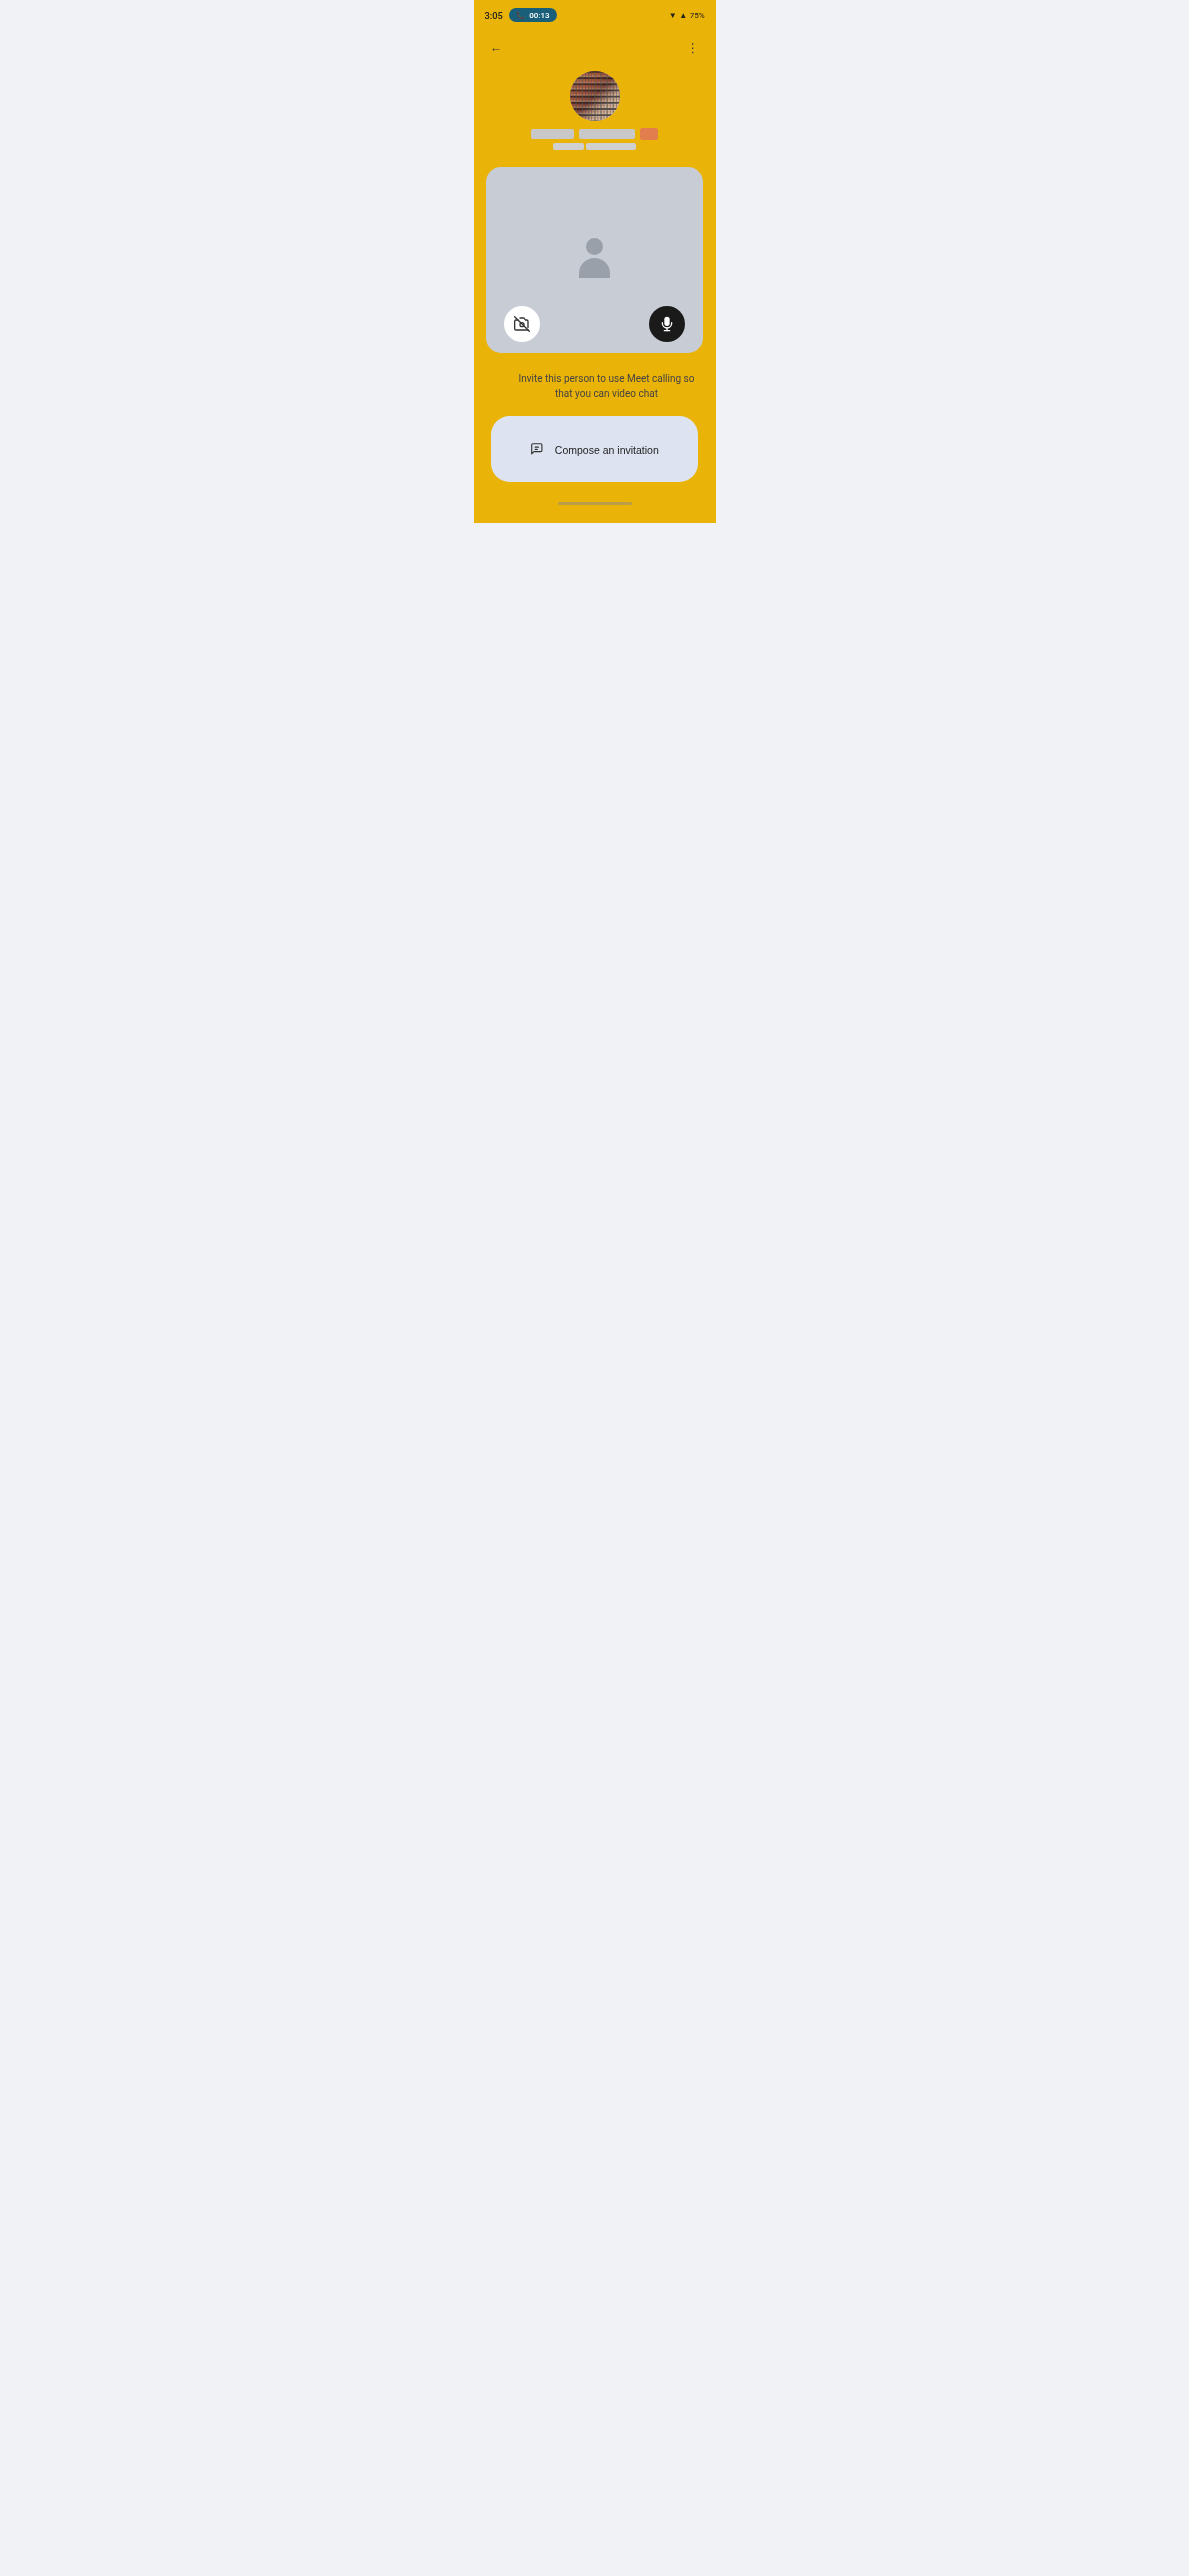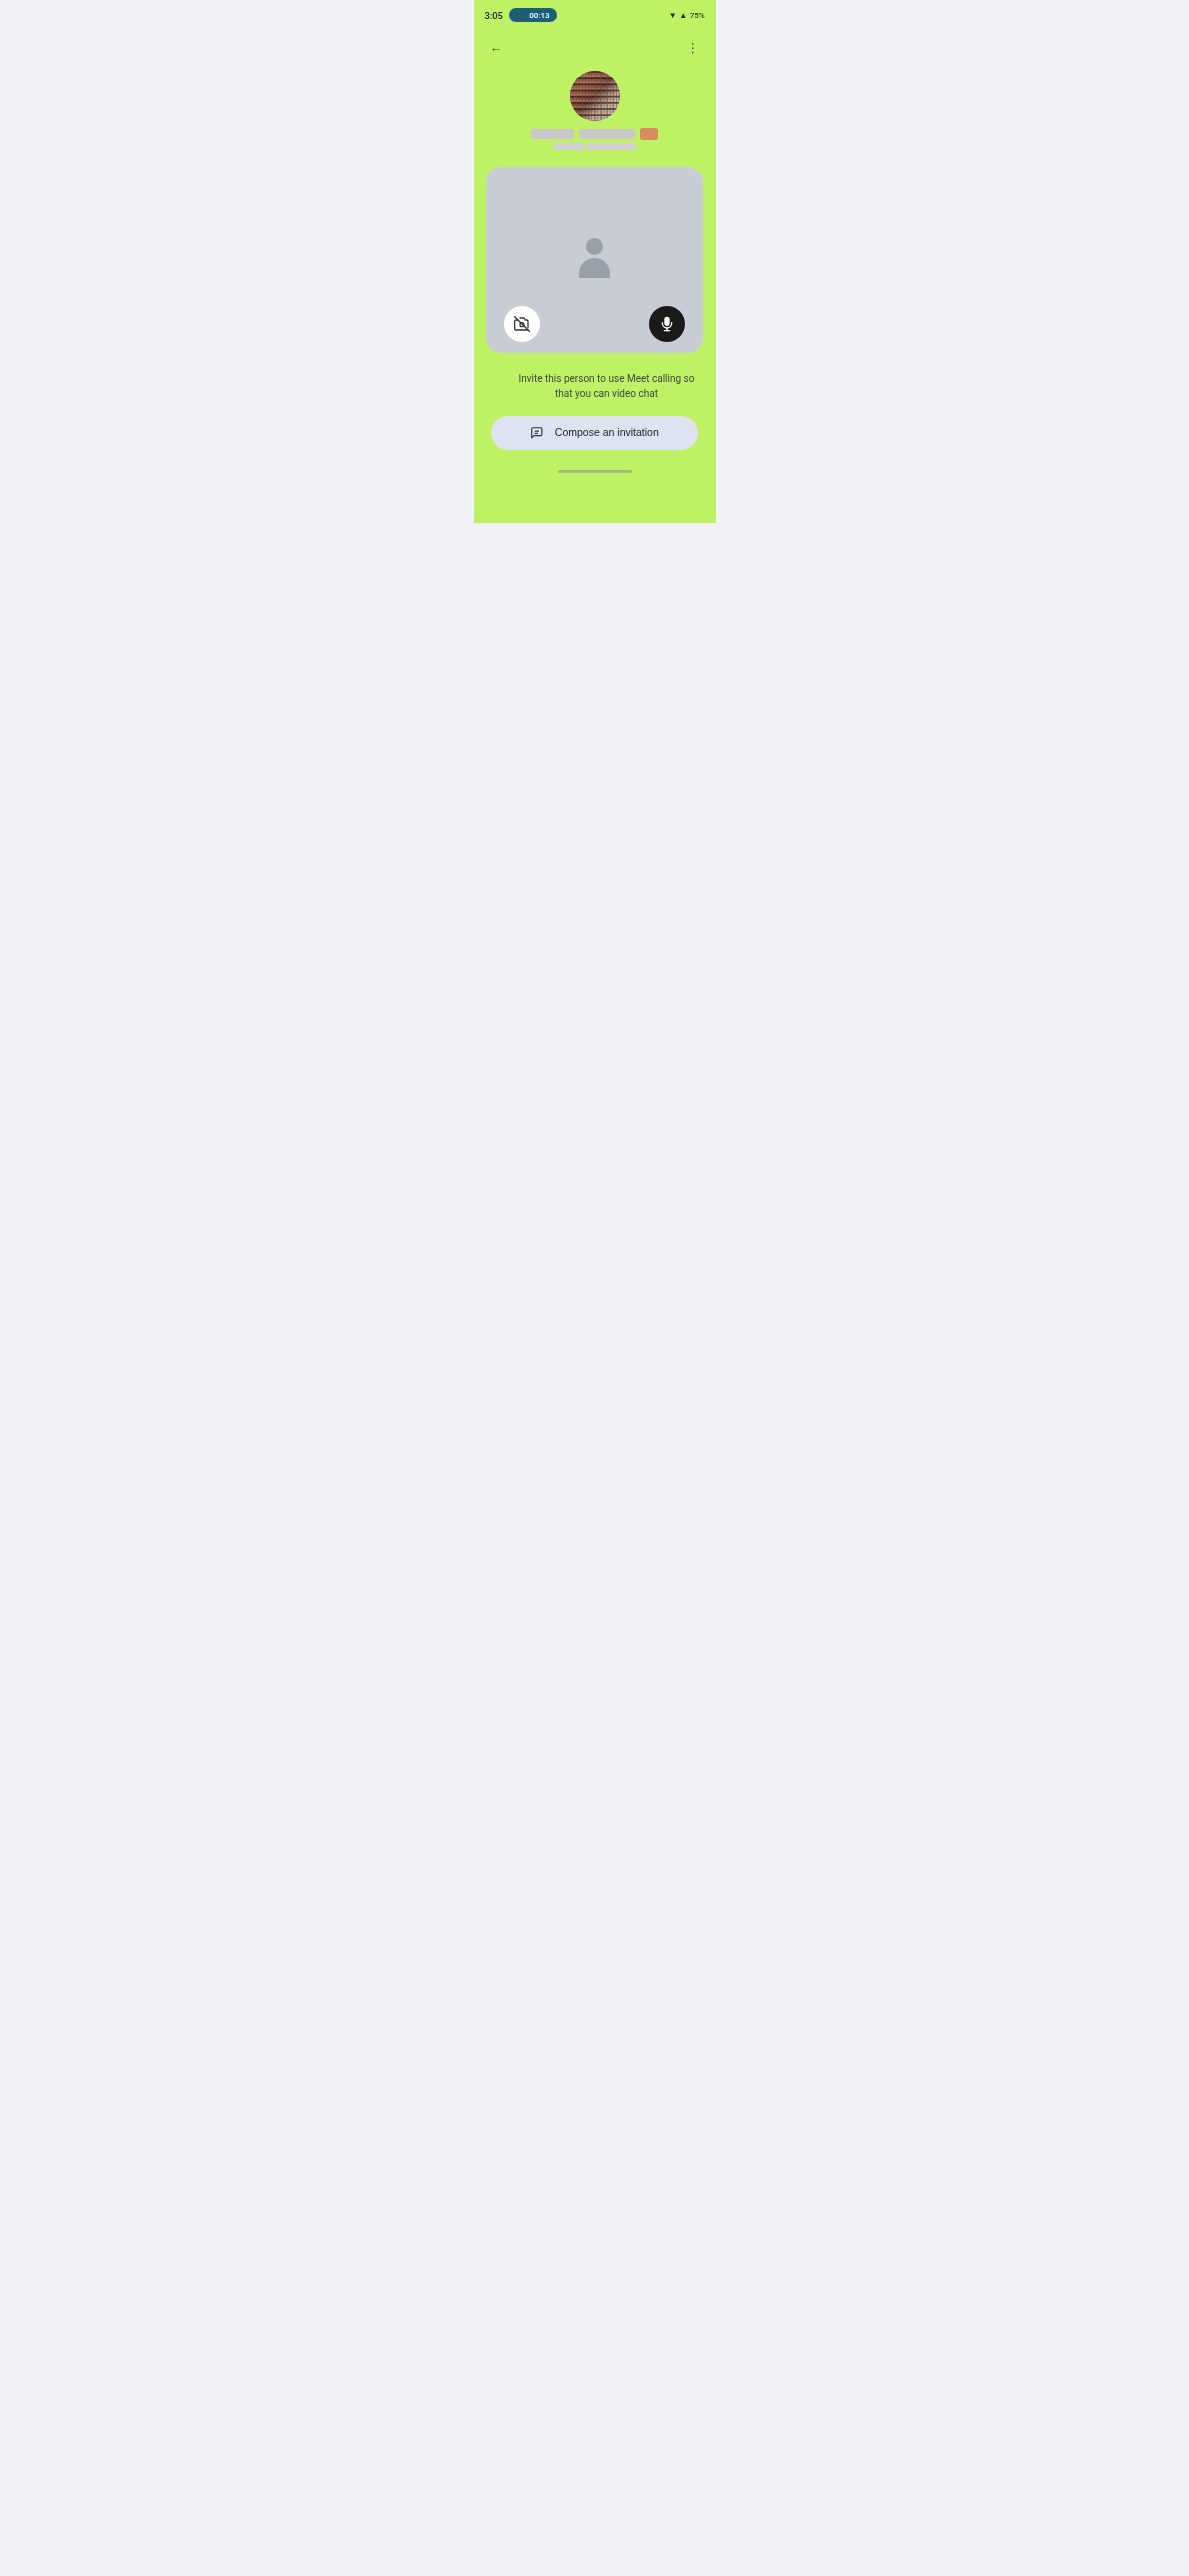--- a/index.html
+++ b/index.html
@@ -13,21 +13,21 @@
       display: flex;
       justify-content: center;
       align-items: flex-start;
       min-height: 100vh;
       font-family: 'Roboto', Arial, sans-serif;
     }
 
     .phone-frame {
       width: 242px;
       min-height: 523px;
-      background: #bef264;
+      background: #eab308;
       position: relative;
       overflow: hidden;
     }
 
     
     .status-bar {
       display: flex;
       justify-content: space-between;
       align-items: center;
       padding: 6.2px 11px 2.5px 11px;
@@ -266,26 +266,26 @@
     .invite-text {
       font-size: 10px;
       color: #444;
       line-height: 1.5;
       margin-bottom: 15px;
       margin-left: 24px;
     }
 
     .compose-btn {
       display: flex;
-      align-items: flex-start;
+      align-items: flex-end;
       justify-content: center;
       gap: 11px;
       background: #dde3f0;
       border-radius: 18.6px;
-      padding: 10px 20px;
+      padding: 26px 20px;
       cursor: pointer;
       border: none;
       width: 100%;
     }
 
     .compose-btn-label {
       font-size: 10.5px;
       font-weight: 500;
       color: #222;
     }

